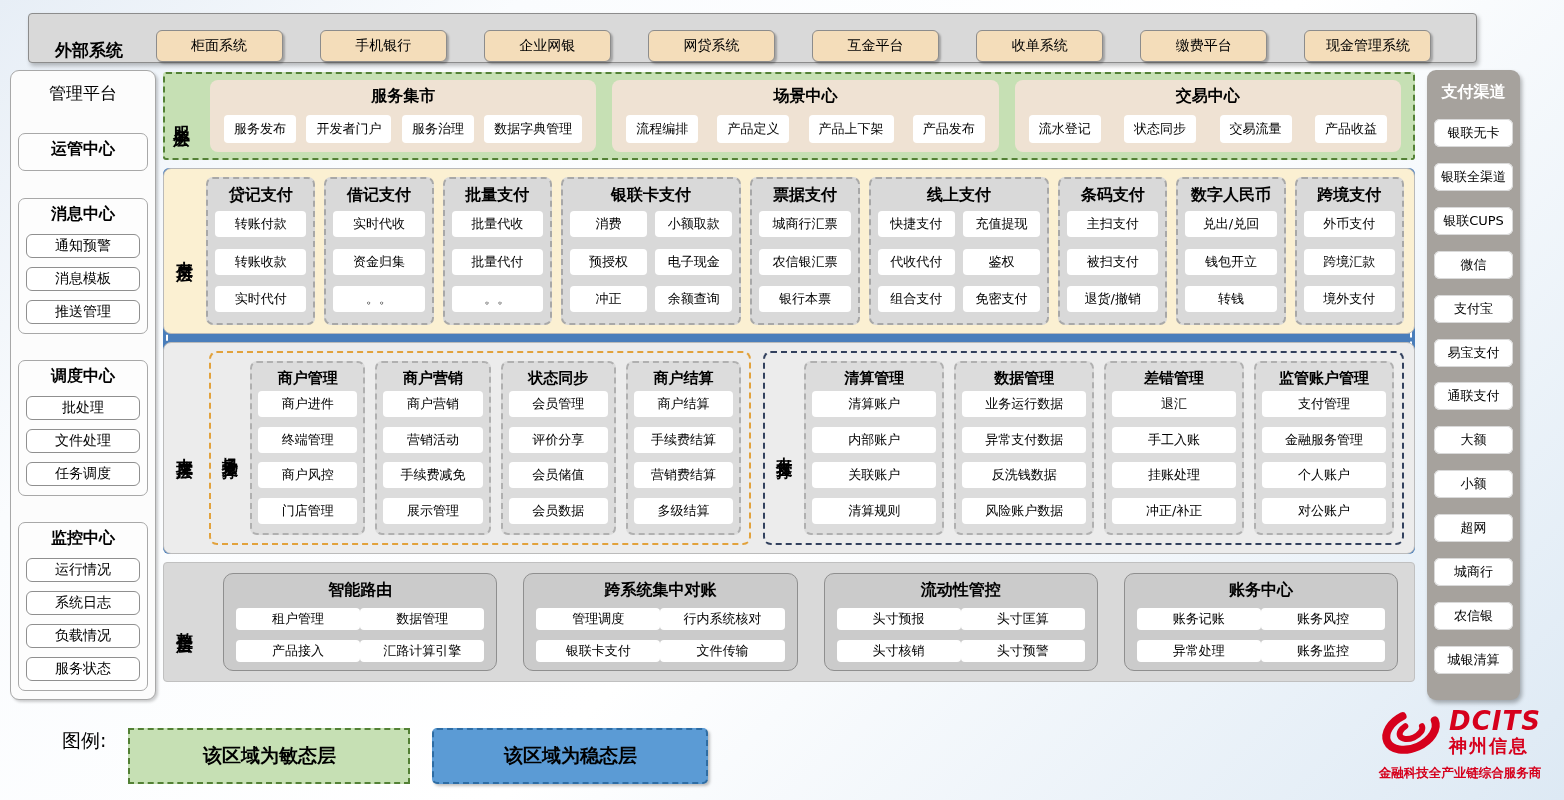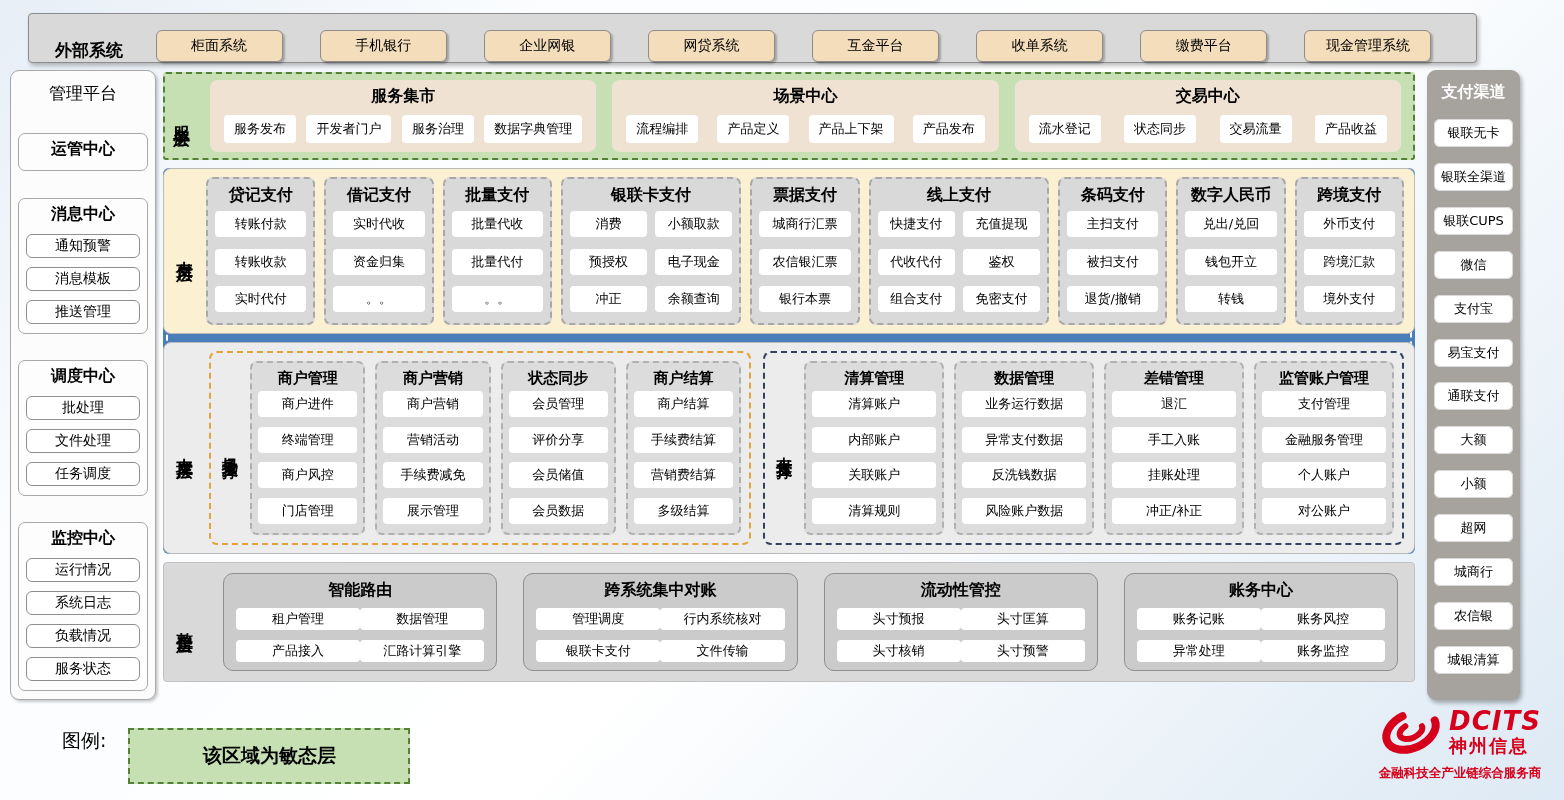--- a/index.html
+++ b/index.html
@@ -440,20 +440,21 @@
             <div class="int-item">异常处理</div>
             <div class="int-item">账务监控</div>
           </div>
       </div>
     </div>
   </div>
 
   <div class="legend">
     <div class="legend-label">图例:</div>
     <div class="legend-box legend-agile">该区域为敏态层</div>
+    <div class="legend-box legend-stable">该区域为稳态层</div>
   </div>
 
   <div class="logo">
     <div class="logo-row">
       <span>
         <svg width="64" height="50" viewBox="0 0 64 50">
           <g fill="none" stroke="#d6001c" stroke-linecap="round">
             <ellipse cx="32" cy="25" rx="26" ry="17" stroke-width="8" transform="rotate(-24 32 25)" stroke-dasharray="100 40"></ellipse>
             <ellipse cx="32" cy="25" rx="12" ry="7" stroke-width="6" transform="rotate(-24 32 25)" stroke-dasharray="42 20"></ellipse>
           </g>

